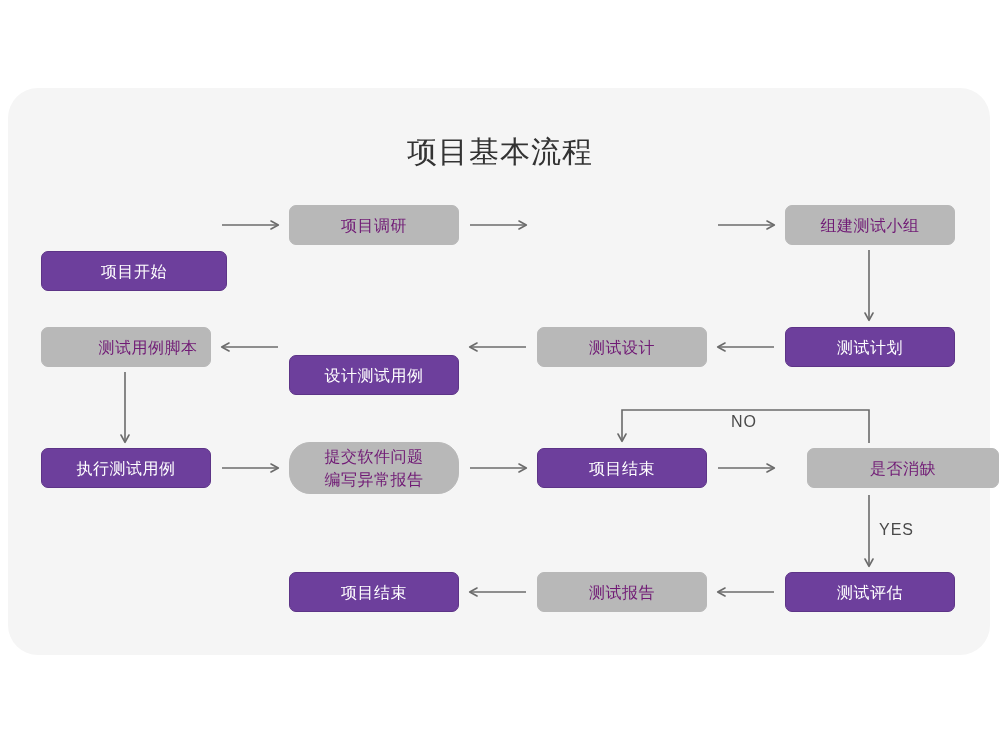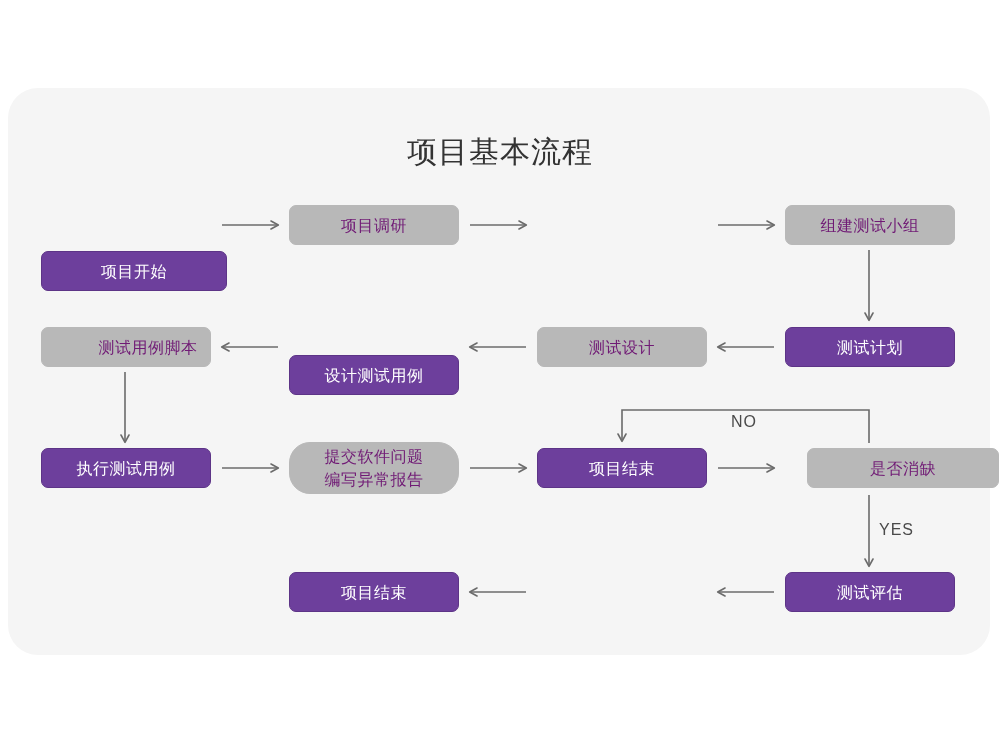--- a/index.html
+++ b/index.html
@@ -143,15 +143,16 @@
   <div class="node muted" style="left:537px; top:327px; width:170px; height:40px;">测试设计</div>
   <div class="node primary" style="left:785px; top:327px; width:170px; height:40px;">测试计划</div>
 
   <div class="node primary" style="left:41px;  top:448px; width:170px; height:40px;">执行测试用例</div>
   <div class="node muted" style="left:289px; top:442px; width:170px; height:52px;border-radius:21px;">提交软件问题
 编写异常报告</div>
   <div class="node primary" style="left:537px; top:448px; width:170px; height:40px;">项目结束</div>
   <div class="node muted" style="left:785px; top:448px; width:192px; height:40px;margin-left:22px;">是否消缺</div>
 
   <div class="node primary" style="left:289px; top:572px; width:170px; height:40px;">项目结束</div>
+  <div class="node muted" style="left:537px; top:572px; width:170px; height:40px;">测试报告</div>
   <div class="node primary" style="left:785px; top:572px; width:170px; height:40px;">测试评估</div>
 
 </div>
 
 </body></html>

